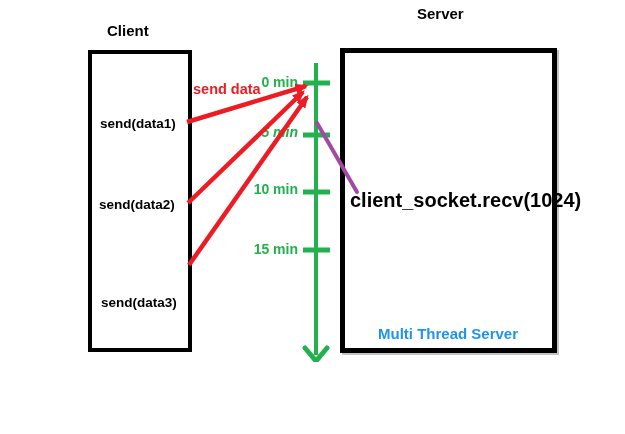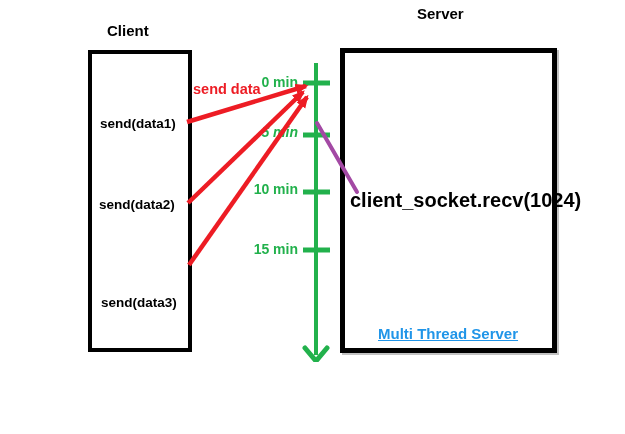--- a/index.html
+++ b/index.html
@@ -19,21 +19,21 @@
   #send2{left:99px;top:197px;}
   #send3{left:101px;top:263px;margin-top:32px;}
   .tick-label{width:60px;text-align:right;font-size:14px;color:var(--green);}
   #tick0{left:238px;top:74px;text-align:right;}
   #tick5{left:238px;top:124px;font-style:italic;}
   #tick10{left:238px;top:181px;}
   #tick15{left:238px;top:241px;}
   #send-data-note{left:193px;top:81px;font-size:14.5px;color:var(--red);}
   #receive-note{left:352px;top:149px;font-size:14px;color:var(--purple);}
   #recv-call{left:350px;top:189px;font-size:20px;color:var(--black);}
-  #mts-caption{left:378px;top:325px;font-size:15px;color:var(--blue);text-decoration:underline;}
+  #mts-caption{left:378px;top:325px;font-size:15px;color:var(--blue);}
   #time-label{left:302px;top:381px;font-size:14.5px;color:var(--green);}
   #arrow-layer{position:absolute;left:0;top:0;width:625px;height:434px;pointer-events:none;}
   .stroke-green{stroke:var(--green);}
   .stroke-red{stroke:var(--red);}
   .stroke-purple{stroke:var(--purple);}
   .fill-red{fill:var(--red);}
 </style>
 </head>
 <body>
 

